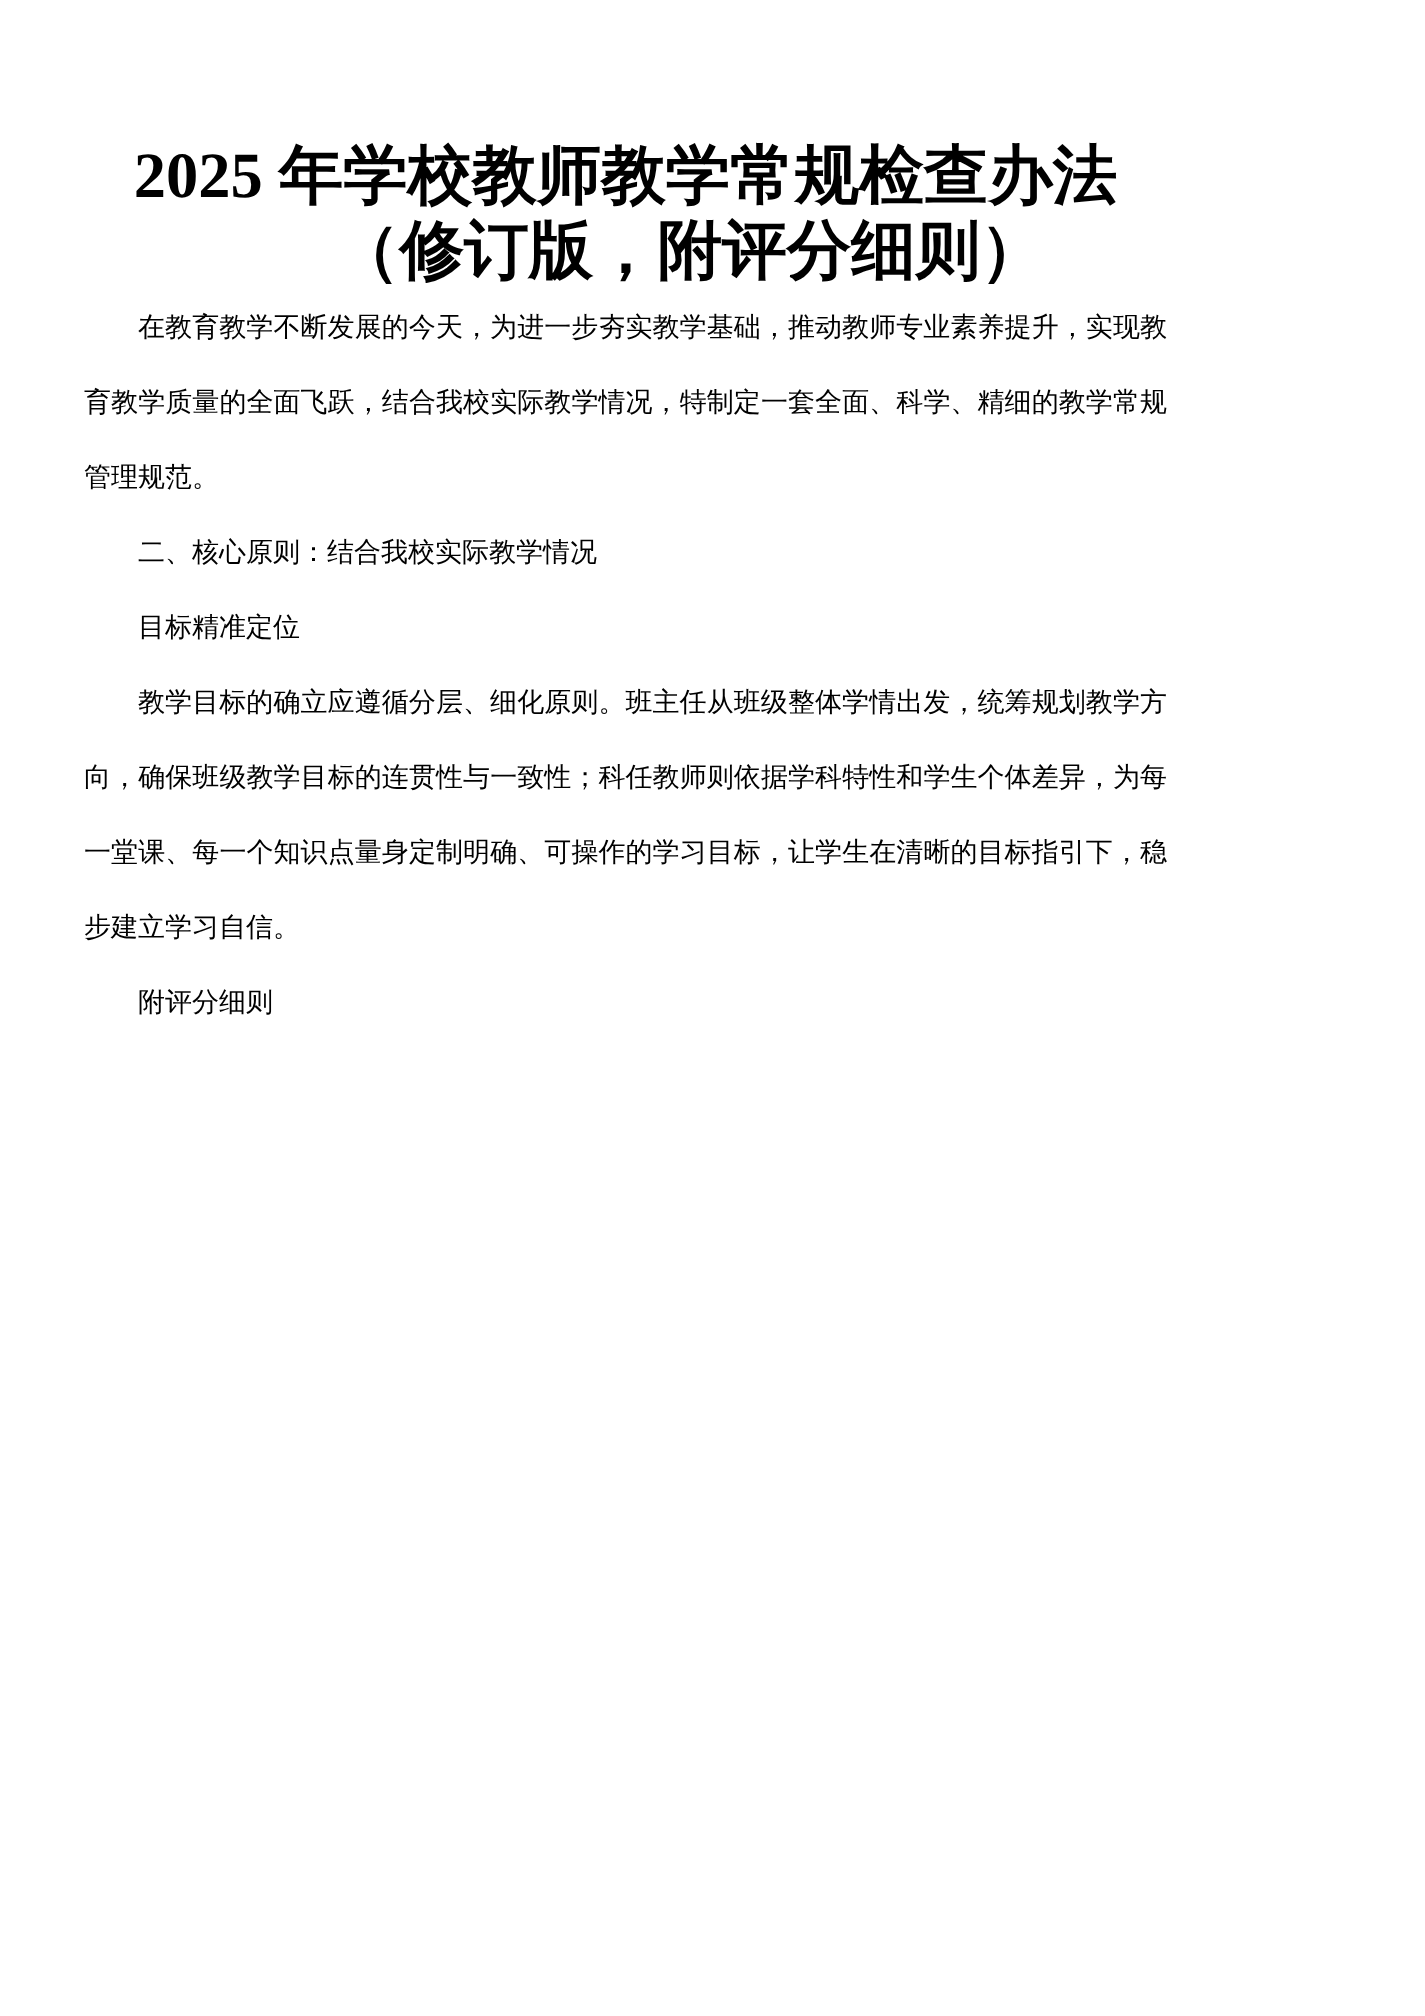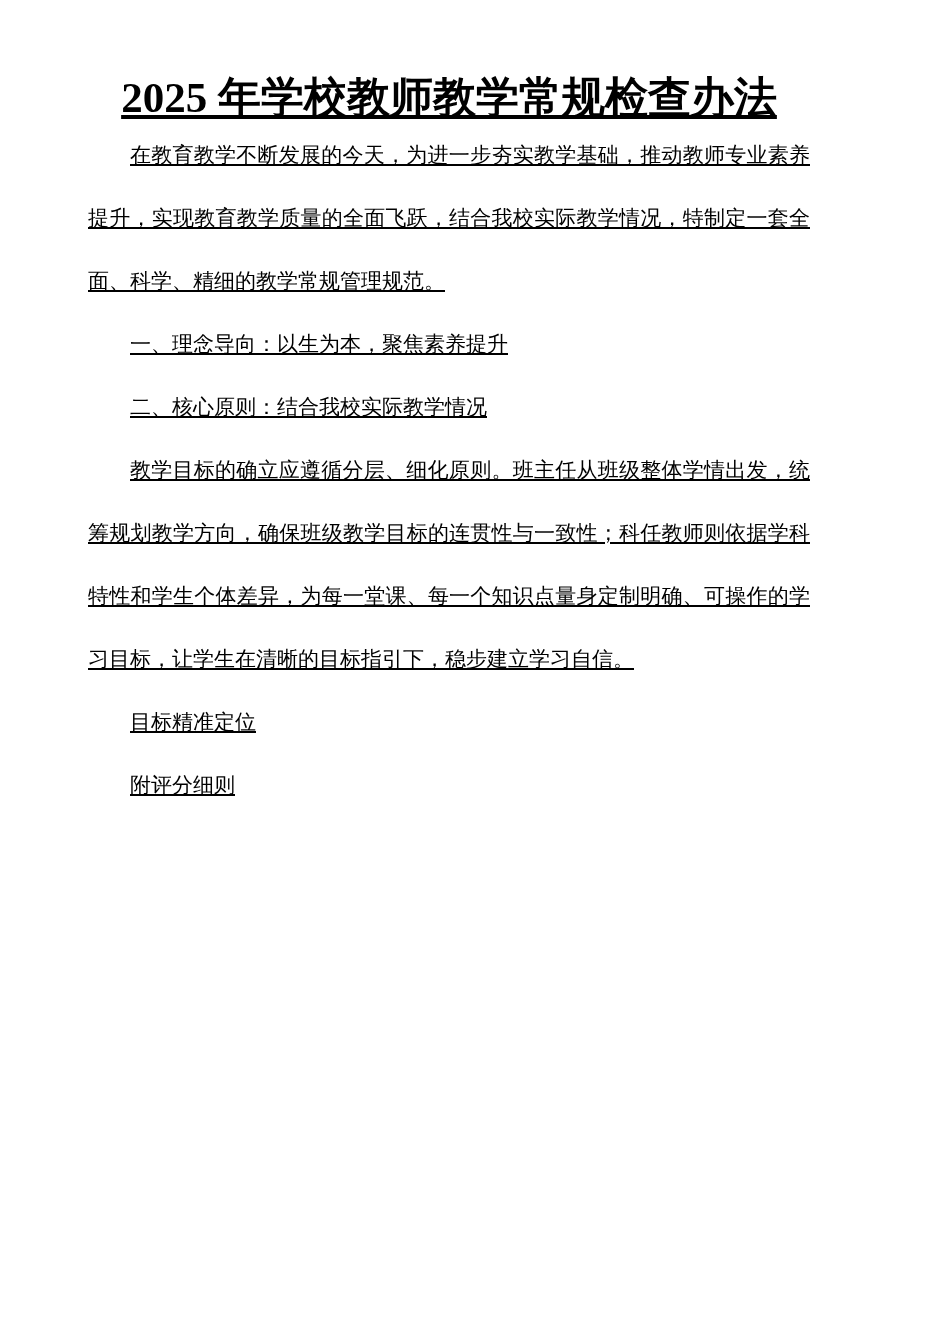--- a/index.html
+++ b/index.html
@@ -9,62 +9,61 @@
   }
   .page {
     position: relative;
     width: 950px;
     height: 1344px;
     background: #ffffff;
     color: #000000;
     overflow: hidden;
   }
   .doc {
-    margin-left: 88px;
+    margin-left: 56px;
     width: 722px;
-    padding-top: 73px;
-    text-decoration: underline;
+    padding-top: 93px;
   }
   .title-line {
     font-family: "Liberation Serif", "DejaVu Serif", serif;
     font-weight: bold;
     font-size: 43px;
     line-height: 50px;
     text-align: center;
     white-space: nowrap;
   }
   .title-line.indent {
     text-indent: 2em;
   }
   .body-text {
     font-family: "Liberation Sans", "DejaVu Sans", sans-serif;
-    font-size: 21px;
-    line-height: 63px;
+    font-size: 18px;
+    line-height: 50px;
     text-align: justify;
     text-indent: 2em;
     margin: 0;
   }
 </style>
 </head>
 <body>
 
 <div class="page">
   <div class="doc">
 
     <div class="title-line">2025 年学校教师教学常规检查办法</div>
 
+    <div class="title-line indent">（修订版，附评分细则）</div>
 
     <p class="body-text">在教育教学不断发展的今天，为进一步夯实教学基础，推动教师专业素养提升，实现教育教学质量的全面飞跃，结合我校实际教学情况，特制定一套全面、科学、精细的教学常规管理规范。</p>
 
-    <p class="body-text">一、理念导向：以生为本，聚焦素养提升</p>
 
 
     <p class="body-text">二、核心原则：结合我校实际教学情况</p>
 
+    <p class="body-text">目标精准定位</p>
+
     <p class="body-text">教学目标的确立应遵循分层、细化原则。班主任从班级整体学情出发，统筹规划教学方向，确保班级教学目标的连贯性与一致性；科任教师则依据学科特性和学生个体差异，为每一堂课、每一个知识点量身定制明确、可操作的学习目标，让学生在清晰的目标指引下，稳步建立学习自信。</p>
-
-    <p class="body-text">目标精准定位</p>
 
     <p class="body-text">附评分细则</p>
 
 
   </div>
 </div>
 
 </body></html>

